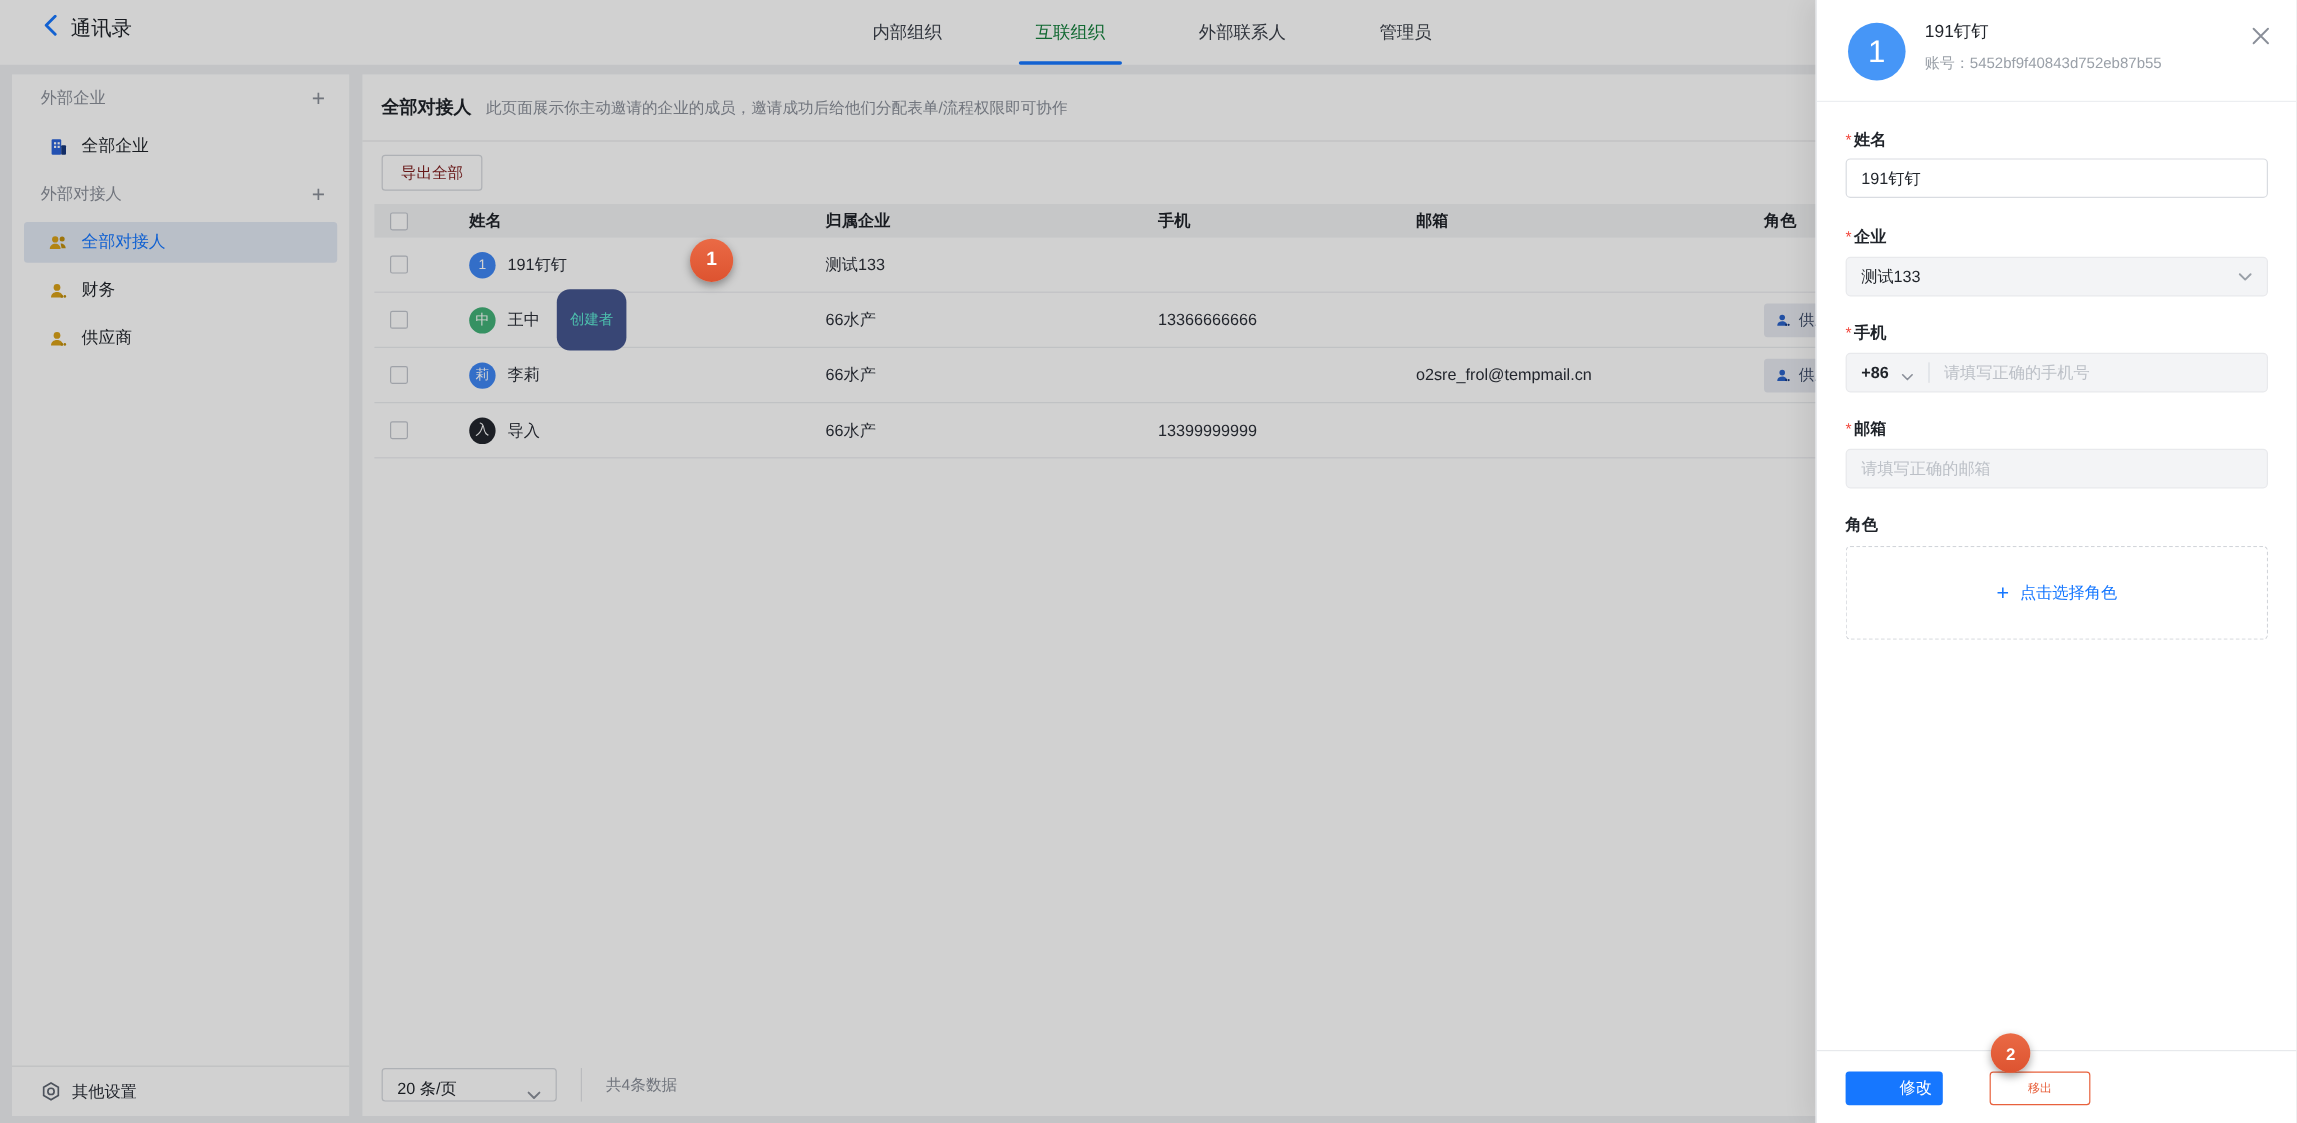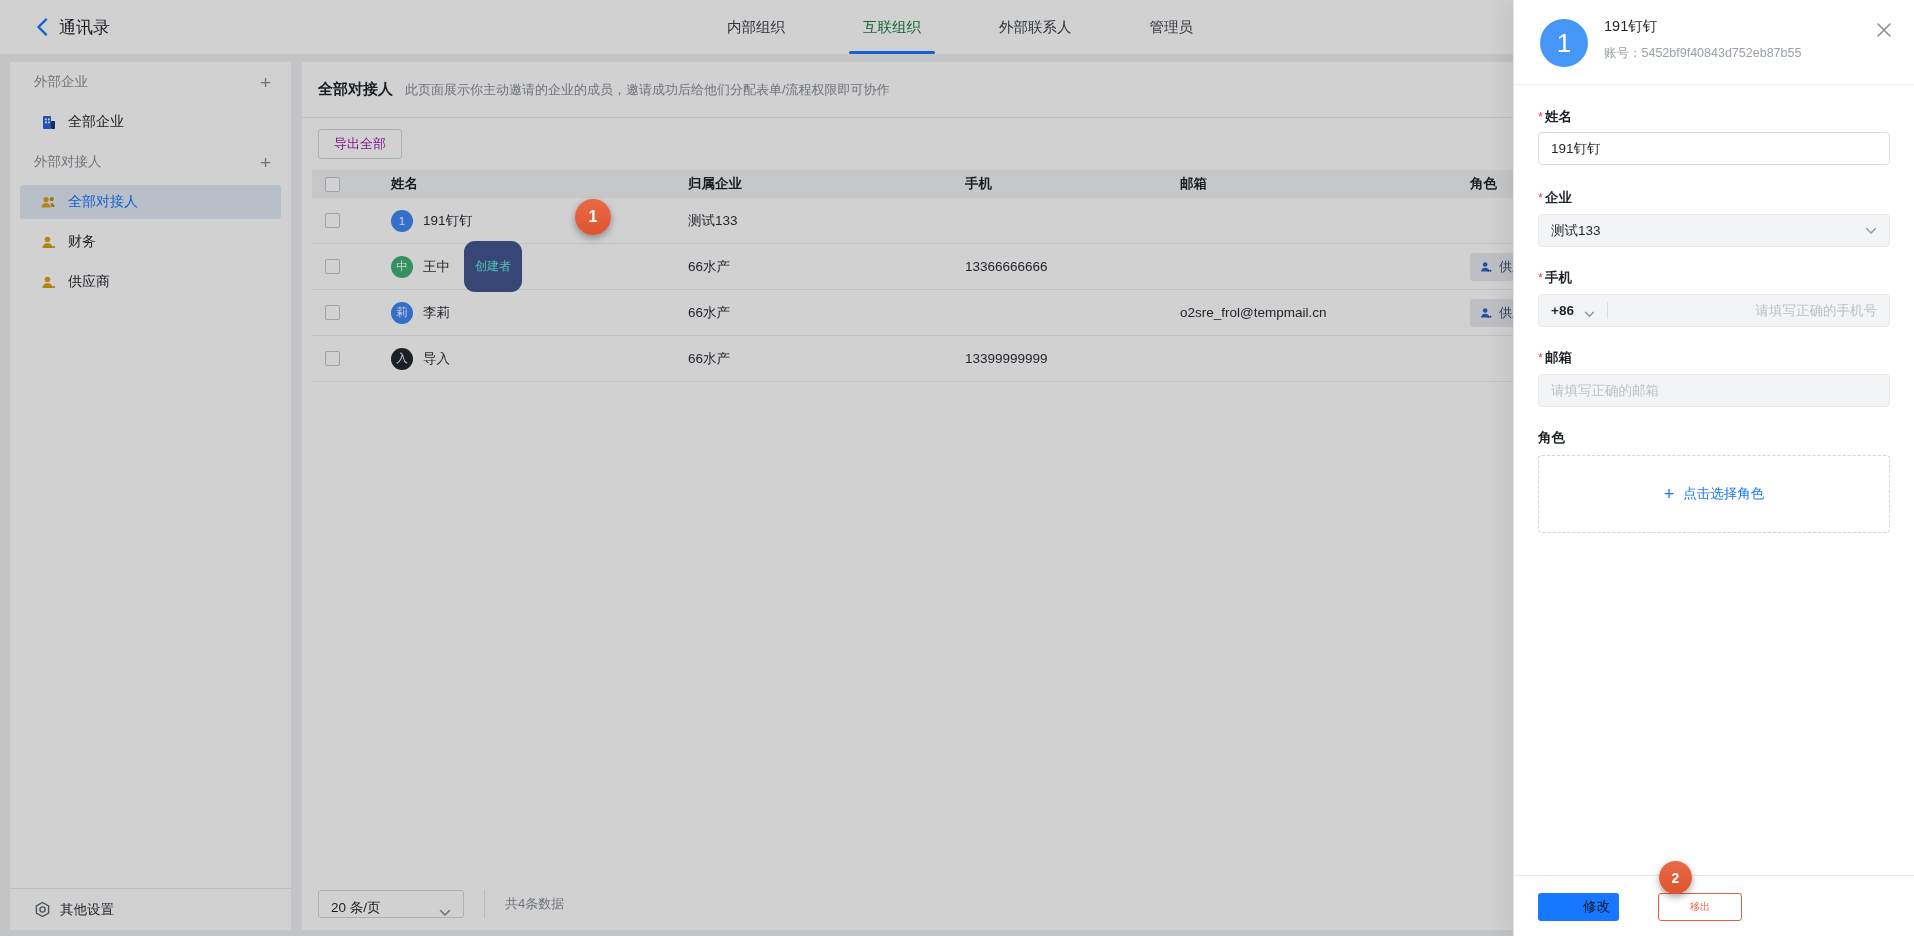--- a/index.html
+++ b/index.html
@@ -2,21 +2,21 @@
 <html><head>
 <meta charset="utf-8">
 <style>
   * { margin:0; padding:0; box-sizing:border-box; }
   html,body { width:1914px; height:936px; }
   body { font-family:"Liberation Sans","DejaVu Sans",sans-serif; background:#eef0f2; overflow:hidden; }
   .viewport { position:relative; width:1914px; height:936px; background:#eef0f2; }
 
   
   .top-header { position:absolute; left:0; top:0; right:0; height:54px; background:#fff; }
-  .back-wrap { position:absolute; left:36px; top:0; height:54px; display:flex; align-items:center; gap:11px; cursor:pointer; }
+  .back-wrap { position:absolute; left:36px; top:12px; height:54px; display:flex; gap:11px; cursor:pointer; }
   .back-icon { width:12px; height:18px; }
   .app-title { font-size:17px; color:#1f2329; font-weight:500; }
   .tabs { position:absolute; left:727px; top:0; height:54px; display:flex; gap:78px; }
   .tab { position:relative; display:flex; align-items:center; font-size:14.5px; color:#3c414b; cursor:pointer; }
   .tab.active { color:#15803d; }
   .tab.active::after { content:""; position:absolute; left:-14px; right:-14px; bottom:0; height:3px; background:#1677ff; border-radius:2px; }
 
   
   .sidebar { position:absolute; left:10px; top:62px; width:281px; height:868px; background:#fff; }
   .side-section-hd { height:40px; display:flex; align-items:center; justify-content:space-between; padding:0 20px 0 24px; color:#8a8f99; font-size:13.5px; }
@@ -25,21 +25,21 @@
   .side-item.selected { height:34px; margin:3px 10px 3px 10px; padding-left:20px; background:#e2e9f5; border-radius:3px; color:#1677ff; }
   .side-footer { position:absolute; left:0; right:0; bottom:0; height:42px; border-top:1px solid #e9eaec; display:flex; align-items:center; gap:9px; padding-left:24px; font-size:13.5px; color:#2b2f38; cursor:pointer; }
   .sicon { width:17px; height:17px; flex:0 0 auto; }
 
   
   .main { position:absolute; left:302px; top:62px; width:1602px; height:868px; background:#fff; }
   .main-hd { height:56px; border-bottom:1px solid #e9eaec; display:flex; align-items:center; padding:0 16px; }
   .main-title { font-size:15px; font-weight:700; color:#1f2329; }
   .main-desc { font-size:13px; color:#8a8f99; margin-left:12px; }
   .toolbar { padding:11px 16px 0; }
-  .btn-export { height:30px; padding:0 15px; background:#fff; border:1px solid #d5d8dd; border-radius:3px; font-size:13px; color:#a21caf; cursor:pointer; font-family:inherit; }
+  .btn-export { height:30px; padding:0 15px; background:#fff; border:1px solid #d5d8dd; border-radius:3px; font-size:13px; color:#7f1d1d; cursor:pointer; font-family:inherit; }
   .table { margin:11px 10px 0; }
   .trow { display:flex; align-items:center; }
   .thead { height:28px; background:#f2f3f5; font-size:13.5px; font-weight:700; color:#1f2329; }
   .tbody-row { height:46px; border-bottom:1px solid #ebedf0; font-size:13.5px; color:#2b2f38; }
   .c-check { width:79px; padding-left:13px; display:flex; align-items:center; }
   .c-name  { width:297px; display:flex; align-items:center; gap:10px; }
   .c-comp  { width:277px; }
   .c-phone { width:215px; }
   .c-email { width:290px; }
   .c-role  { flex:1; display:flex; align-items:center; }
@@ -63,30 +63,30 @@
   .drawer-account { margin-top:9px; font-size:12.5px; color:#9aa0a8; }
   .drawer-close { position:absolute; right:21px; top:21px; width:18px; height:18px; cursor:pointer; }
   .drawer-body { padding:0 24px; }
   .f-label { display:flex; align-items:center; font-size:13.5px; font-weight:700; color:#1f2329; height:17px; }
   .req { color:#f2483d; margin-right:2px; font-weight:400; font-size:13px; }
   .f-input { margin-top:7px; height:33px; width:100%; border:1px solid #d9dce1; border-radius:4px; background:#fff; padding:0 12px; font-size:13.5px; color:#1f2329; font-family:inherit; outline:none; }
   .f-select { margin-top:8px; height:33px; display:flex; align-items:center; justify-content:space-between; padding:0 12px; background:#f3f4f6; border:1px solid #e8e9ec; border-radius:4px; font-size:13.5px; color:#1f2329; cursor:pointer; }
   .f-phone { margin-top:8px; height:33px; display:flex; align-items:center; background:#f3f4f6; border:1px solid #e8e9ec; border-radius:4px; }
   .prefix { display:flex; align-items:flex-end; gap:10px; padding:0 12px; font-size:13.5px; font-weight:700; color:#1f2329; cursor:pointer; }
   .vdiv { width:1px; height:17px; background:#d9dce1; }
-  .bare-input { flex:1; border:none; background:transparent; padding:0 12px; font-size:13.5px; color:#a21caf; font-family:inherit; outline:none;text-align:right; }
+  .bare-input { flex:1; border:none; background:transparent; padding:0 12px; font-size:13.5px; color:#a21caf; font-family:inherit; outline:none; }
   .bare-input::placeholder, .f-input::placeholder { color:#bcc0c7; }
   .gray-input { margin-top:8px; height:33px; width:100%; background:#f3f4f6; border:1px solid #e8e9ec; border-radius:4px; padding:0 12px; font-size:13.5px; font-family:inherit; outline:none; color:#1f2329; }
   .gray-input::placeholder { color:#bcc0c7; }
   .role-box { margin-top:9px; height:78px; border:1px dashed #d2d5da; border-radius:4px; display:flex; align-items:center; justify-content:center; gap:9px; cursor:pointer; }
   .role-box .plus-blue { color:#1677ff; font-size:18px; line-height:1; }
   .role-box .role-action { color:#1677ff; font-size:13.5px; }
   .mt23 { margin-top:23px; } .mt24 { margin-top:24px; } .mt22 { margin-top:22px; }
   .drawer-footer { position:absolute; left:0; right:0; bottom:0; height:61px; border-top:1px solid #e7e9ec; padding:17px 0 0 24px; display:flex; gap:39px; }
-  .btn-modify { width:81px; height:28px; background:#1677ff; border:none; border-radius:3px; color:#0f172a; font-size:13.5px; cursor:pointer; font-family:inherit;padding-left:36px; }
+  .btn-modify { width:81px; height:28px; background:#1677ff; border:none; border-radius:3px; color:#ffffff; font-size:13.5px; cursor:pointer; font-family:inherit;padding-left:36px; }
   .btn-remove { width:84px; height:28px; background:#fff; border:1px solid #e8613d; border-radius:3px; color:#e8613d; font-size:10px; cursor:pointer; font-family:inherit; }
 
   
   .marker { position:absolute; border-radius:50%; background:linear-gradient(180deg,#ea6a45,#dd5330); color:#fff; font-weight:700; display:flex; align-items:center; justify-content:center; box-shadow:0 3px 7px rgba(0,0,0,0.35); }
   .marker1 { left:575px; top:199px; width:36px; height:36px; font-size:16px; z-index:50; }
   .marker2 { left:1659px; top:861px; width:33px; height:33px; font-size:14px; z-index:70; }
 </style>
 </head>
 <body>
 

